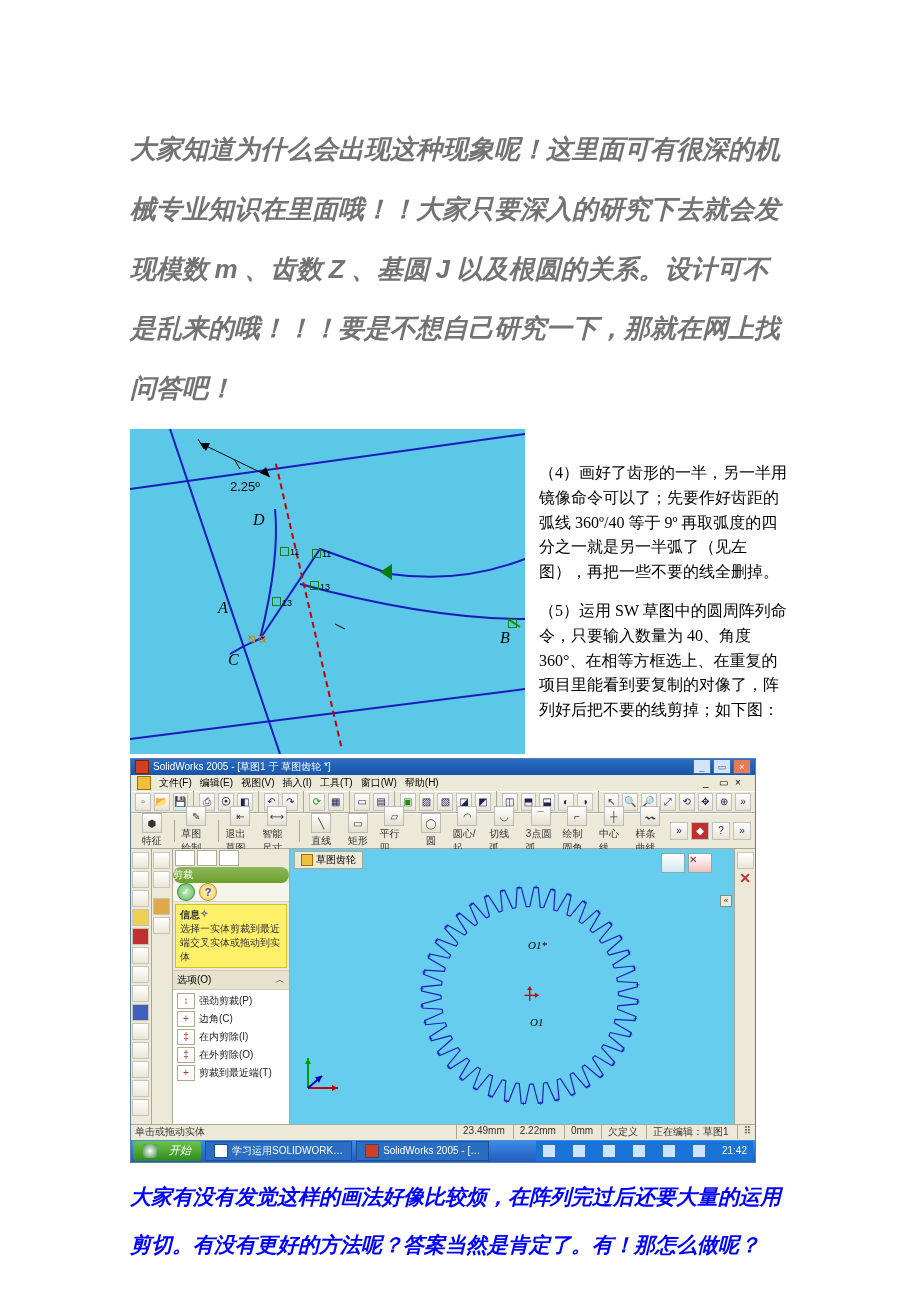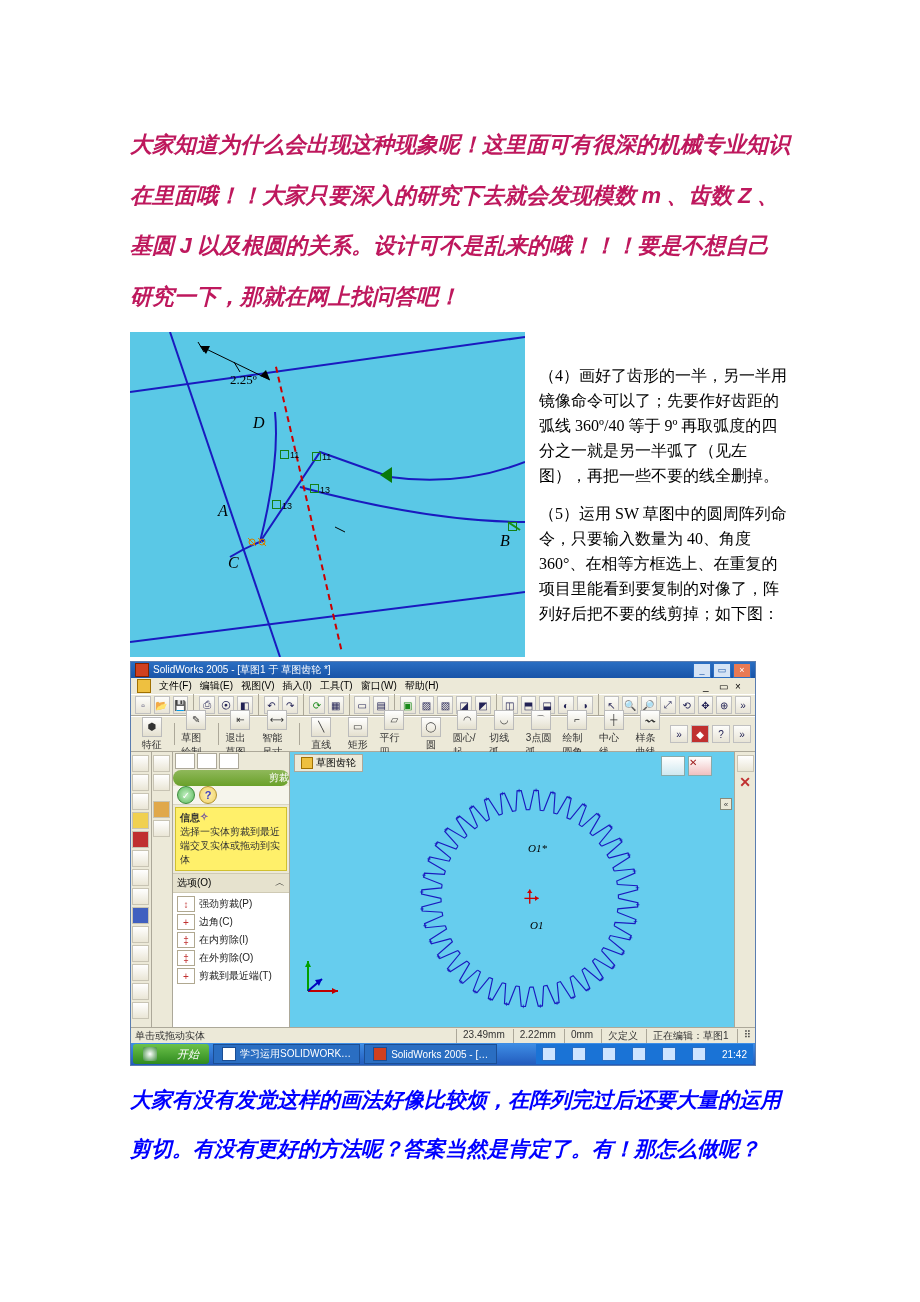--- a/index.html
+++ b/index.html
@@ -8,22 +8,22 @@
     font-family: "SimSun", "宋体", serif;
     background: #ffffff;
     width: 920px;
   }
   .page {
     padding: 120px 130px 60px 130px;
     box-sizing: border-box;
   }
   .intro-text {
     font-style: italic;
-    color: #be185d;
-    font-size: 22px;
+    color: #737373;
+    font-size: 26px;
     line-height: 2.3;
     margin-bottom: 10px;
     font-family: "KaiTi", "楷体", serif;
     font-weight: bold;
   }
   .intro-text .var-m,
   .intro-text .var-z,
   .intro-text .var-j {
     font-family: Arial, sans-serif;
     font-weight: bold;
@@ -148,21 +148,21 @@
   }
   .sw-panel-tabs {
     height:16px; display:flex; gap:2px; padding:1px 2px;
     background:#ece9d8;
   }
   .sw-panel-tabs .t {
     width:18px; height:14px; border:1px solid #aca899; background:#fff;
   }
   .sw-panel-title {
     height: 16px; background: linear-gradient(#8fb85a,#6aa02a);
-    color:#fff; text-align:right; font-size:10px; line-height:16px;border-radius:8px;
+    color:#fff; text-align:left; font-size:10px; line-height:16px;border-radius:8px;
   }
   .sw-panel-okrow {
     height:18px; background:#f6f5ec; display:flex; align-items:center;
     gap:4px; padding:0 4px; border-bottom:1px solid #d9d5c3;
   }
   .sw-ok { width:16px;height:16px;border:1px solid #3a8a3a;border-radius:50%;
     background:radial-gradient(#c4f0c4,#58b858); color:#fff; font-size:10px;
     display:flex; align-items:center; justify-content:center;}
   .sw-help{ width:16px;height:16px;border:1px solid #b09030;border-radius:50%;
     background:radial-gradient(#fff2b8,#f0d060); color:#4040c0; font-size:11px;
@@ -214,21 +214,21 @@
   }
   .sw-status .seg{ border-left:1px solid #aca899; padding-left:6px;}
   .sw-status .right{ margin-left:auto; display:flex; gap:8px;}
   .sw-taskbar{
     height:22px; background:linear-gradient(#3f8fe6,#225bbd);
     display:flex; align-items:center; padding:0 2px; gap:4px;
   }
   .sw-start{
     height:20px; padding:0 10px; background:linear-gradient(#6cc24a,#2f8a1f);
     color:#fff; border-radius:3px; display:flex; align-items:center;
-    font-size:11px; font-style:italic; gap:20px;
+    font-size:11px; font-style:italic; gap:12px;
   }
   .sw-task{
     height:18px; padding:0 8px; background:#2a6ec2; color:#fff;
     border:1px solid #1b4e94; display:flex; align-items:center; gap:4px;
     font-size:10px;
   }
   .sw-tray{
     margin-left:auto; height:20px; background:#1a73d6; color:#fff;
     display:flex; align-items:center; gap:16px; padding:0 6px; font-size:10px;
   }
@@ -312,21 +312,21 @@
         <circle cx="12" cy="12" r="3" fill="none" stroke="#d08000" stroke-width="1"></circle>
         <circle cx="22" cy="12" r="3" fill="none" stroke="#d08000" stroke-width="1"></circle>
         <line x1="8" y1="8" x2="16" y2="16" stroke="#d08000"></line>
         <line x1="18" y1="8" x2="26" y2="16" stroke="#d08000"></line>
       </svg>
 
       <div class="sk-label" style="left:88px; top:170px;">A</div>
       <div class="sk-label" style="left:370px; top:200px;">B</div>
       <div class="sk-label" style="left:98px; top:222px;">C</div>
       <div class="sk-label" style="left:123px; top:82px;">D</div>
-      <div class="sk-dim" style="left:100px; top:40px;font-family:Liberation Serif, serif;">2.25º</div>
+      <div class="sk-dim" style="left:100px; top:50px;">2.25º</div>
     </div>
 
     <div class="right-col">
       <p>（4）画好了齿形的一半，另一半用镜像命令可以了；先要作好齿距的弧线 360º/40 等于 9º 再取弧度的四分之一就是另一半弧了（见左图），再把一些不要的线全删掉。</p>
       <p>（5）运用 SW 草图中的圆周阵列命令，只要输入数量为 40、角度 360°、在相等方框选上、在重复的项目里能看到要复制的对像了，阵列好后把不要的线剪掉；如下图：</p>
     </div>
   </div>
 
   <div class="sw-screenshot">
     <div class="sw-wrap">

